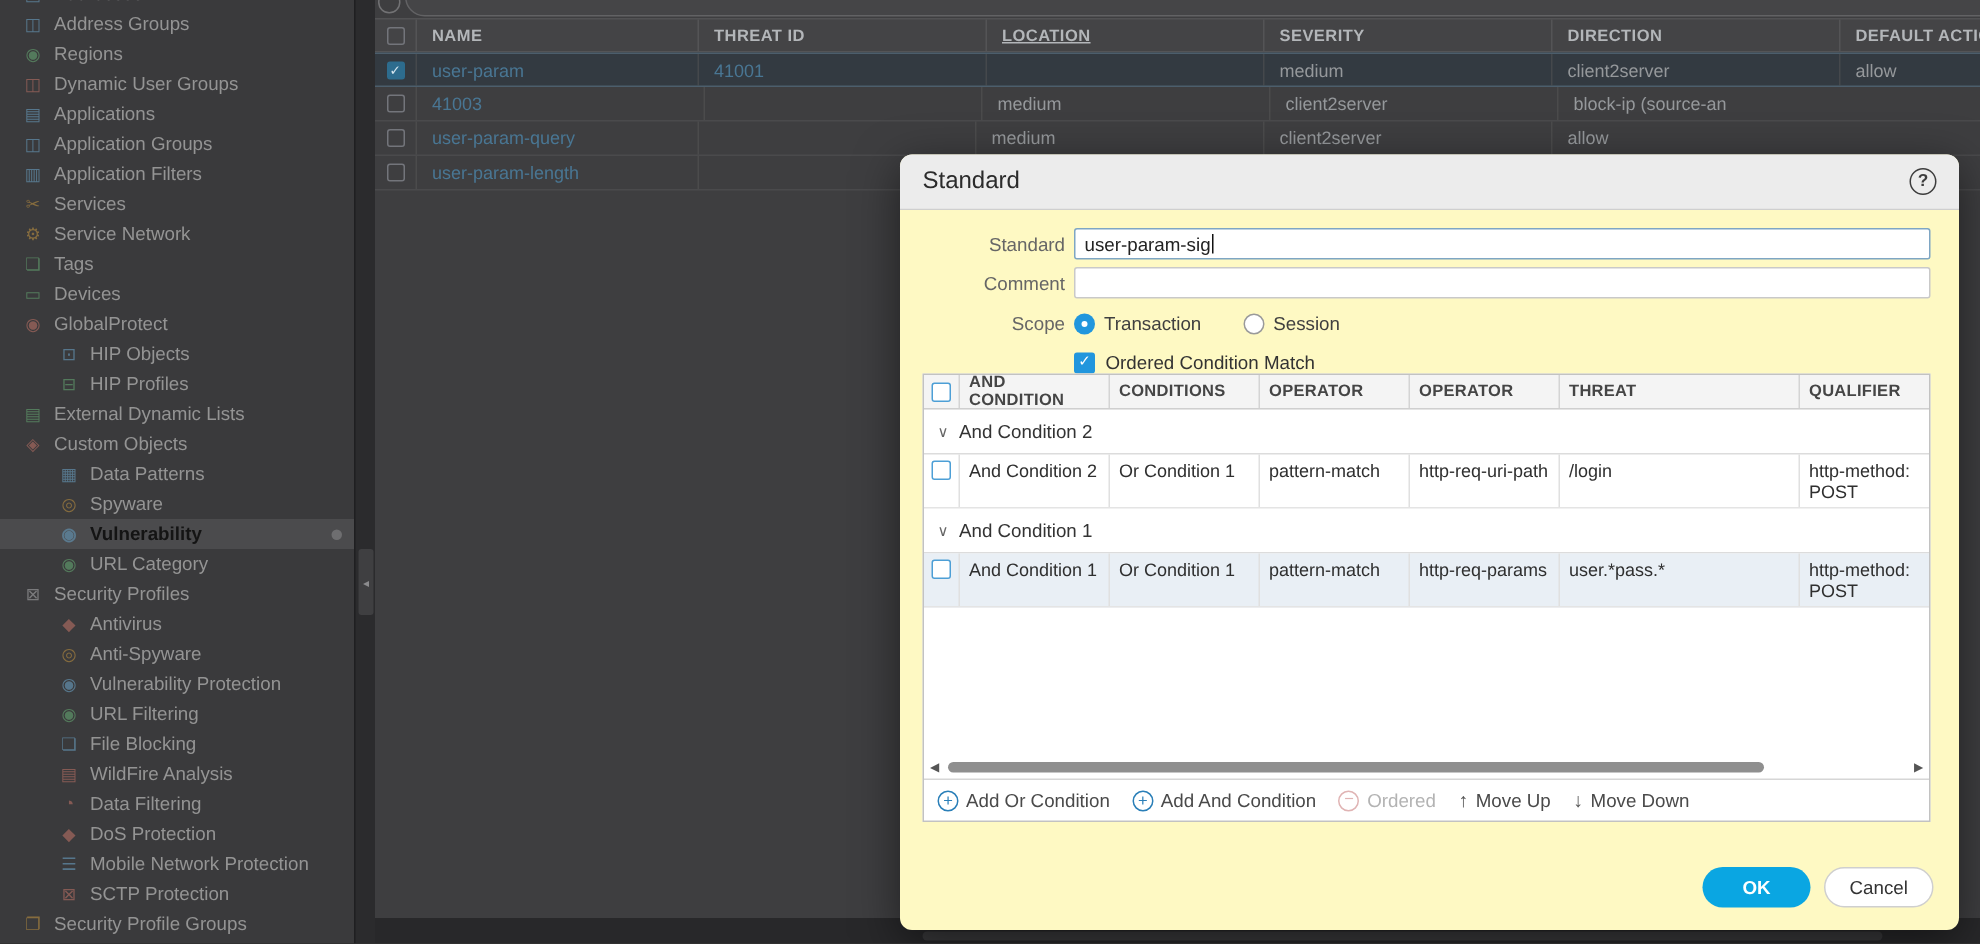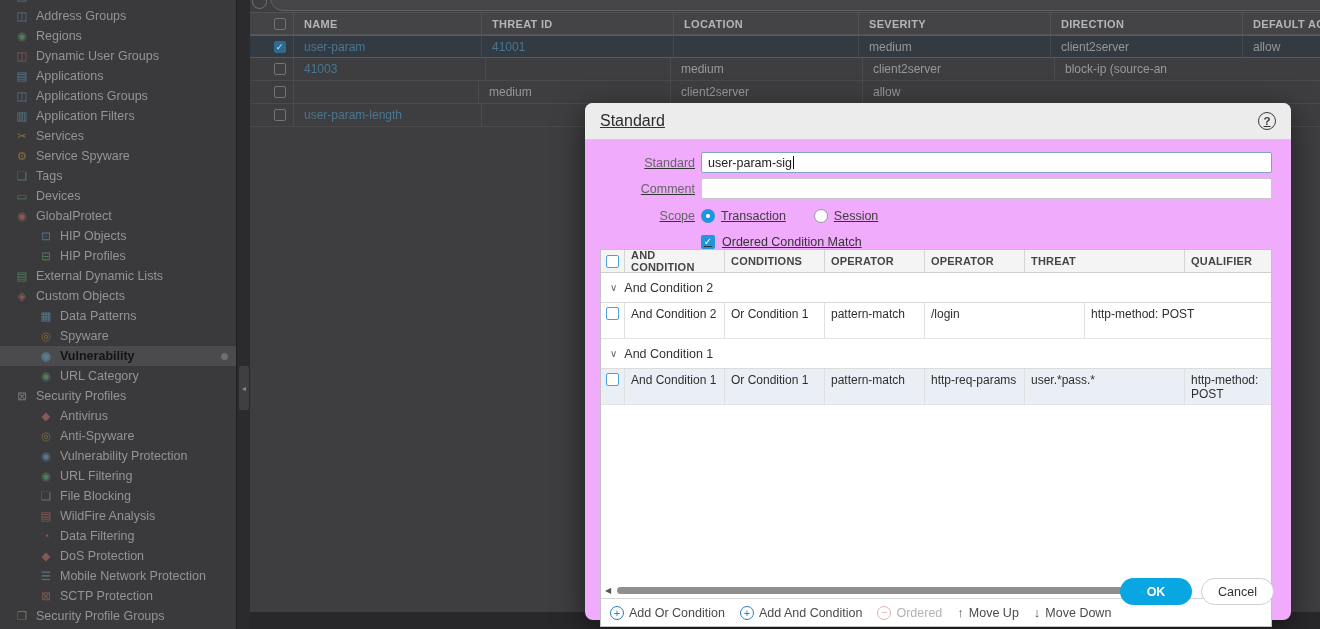--- a/index.html
+++ b/index.html
@@ -21,34 +21,34 @@
   .collapse-handle { position:absolute; left:2px; top:366px; width:10px; height:44px; background:#3f3f41; border-radius:2px; color:#8b8b8d; font-size:8px; display:flex; align-items:center; justify-content:center; cursor:pointer; }
 
   .main { position:absolute; left:250px; top:0; width:1070px; height:612px; background:#3e3e40; }
   .footer-strip { position:absolute; left:250px; top:612px; width:1070px; height:17px; background:#28282a; }
   .under-modal-bar { position:absolute; left:615px; top:621px; width:640px; height:6px; background:#3a3a3c; border-radius:3px; }
 
   .search-icon { position:absolute; left:2px; top:-6px; width:15px; height:15px; border:1.5px solid #727274; border-radius:50%; }
   .search-input { position:absolute; left:20px; top:-16px; width:1290px; height:27px; border:1px solid #626264; border-radius:13px; background:#454547; }
 
   .vtable { position:absolute; left:0; top:12px; width:1070px; font-size:12px; }
-  .vrow { display:flex; height:23px; align-items:center; border-bottom:1px solid #4a4a4c; color:#95989b;padding-left:16px; }
+  .vrow { display:flex; height:23px; align-items:center; border-bottom:1px solid #4a4a4c; color:#95989b; }
   .vrow.vhead { background:#444446; border-top:1px solid #525254; border-bottom:1px solid #545456; color:#b3b6b9; font-size:11px; font-weight:bold; letter-spacing:.3px; }
   .vrow.vsel { background:#333a41; border-top:1px solid #4c5e6c; border-bottom:1px solid #4c5e6c; }
   .vc { padding-left:10px; overflow:hidden; white-space:nowrap; border-right:1px solid rgba(90,90,92,.45); height:100%; display:flex; align-items:center; }
   .vhead .vc { border-right:1px solid #545456; }
   .vc.ck { width:28px; justify-content:center; padding-left:0; }
-  .vc.c-name { width:188px; } .vc.c-tid { width:192px; } .vc.c-loc { width:185px; }
+  .vc.c-name { width:188px; } .vc.c-tid { width:192px; } .vc.c-loc { width:185px;text-decoration:underline; }
   .vc.c-sev { width:192px; } .vc.c-dir { width:192px; } .vc.c-act { flex:1; border-right:none; }
   .vlink { color:#497693; }
   .vcb { width:12px; height:12px; border:1px solid #73757b; border-radius:2px; background:transparent; font-size:9px; line-height:11px; text-align:center; color:transparent; }
   .vcb.on { background:#2d6c8e; border-color:#2d6c8e; color:#d5e6ef; }
 
   
-  .modal { position:absolute; left:585px; top:103px; width:706px; height:517px; background:#f0abfc; border-radius:8px; box-shadow:0 8px 30px rgba(0,0,0,.5); font-size:12.5px; color:#333;text-decoration:underline; }
+  .modal { position:absolute; left:600px; top:103px; width:706px; height:517px; background:#fef9c3; border-radius:8px; box-shadow:0 8px 30px rgba(0,0,0,.5); font-size:12.5px; color:#333; }
   .m-head { height:37px; background:#ececec; border-bottom:1px solid #cfcfcf; border-radius:8px 8px 0 0; display:flex; align-items:center; padding:0 15px; }
   .m-title { font-size:16px; color:#2b2b2b; }
   .help { margin-left:auto; width:18px; height:18px; border:1.5px solid #3d3d3d; border-radius:50%; color:#3d3d3d; font-size:11.5px; font-weight:bold; display:flex; align-items:center; justify-content:center; cursor:pointer; }
 
   .form { padding-top:12px; }
   .frow { display:flex; align-items:center; margin:0 19px 5px 0; }
   .flabel { width:110px; text-align:right; padding-right:0; color:#666; font-size:12.5px; flex:none; }
   .fgap { width:6px; flex:none; }
   .fin-wrap { flex:1; position:relative; }
   .fin { width:100%; height:21px; border:1px solid #c9c9c9; border-radius:2px; font-size:12.5px; padding:0 6px; color:#222; font-family:"Liberation Sans",sans-serif; outline:none; }
@@ -57,21 +57,21 @@
 
   .scope-row { margin-top:10px; margin-bottom:0; }
   .radio { width:14px; height:14px; border-radius:50%; border:1px solid #9a9a9a; background:#fff; margin-right:6px; flex:none; position:relative; cursor:pointer; }
   .radio.on { border:none; background:#2196dd; }
   .radio.on::after { content:""; position:absolute; left:5px; top:5px; width:4px; height:4px; border-radius:50%; background:#fff; }
   .rlabel { color:#3f3f3f; margin-right:28px; }
 
   .ordered-row { margin-top:12px; display:flex; align-items:center; margin-left:116px; }
   .cbx { width:14px; height:14px; border-radius:2px; background:#2196dd; color:#fff; font-size:10px; line-height:14px; text-align:center; margin-right:7px; flex:none; cursor:pointer; }
 
-  .ctable { position:absolute; left:15px; top:146px; width:672px; height:378px; border:1px solid #c2c2c2; display:flex; flex-direction:column; font-size:12px; color:#2f2f2f; background:#fff; }
+  .ctable { position:absolute; left:15px; top:146px; width:672px; height:299px; border:1px solid #c2c2c2; display:flex; flex-direction:column; font-size:12px; color:#2f2f2f; background:#fff; }
   .crow { display:flex; flex:none; }
   .cc { border-right:1px solid #e0e0e0; padding:4px 6px; overflow:hidden; }
   .cc.k { width:24px; display:flex; justify-content:center; padding:4px 0; }
   .cc.w1 { width:100px; } .cc.w2 { width:100px; } .cc.w3 { width:100px; } .cc.w4 { width:100px; } .cc.w5 { width:160px; } .cc.w6 { flex:1; border-right:none; }
   .chead { background:#f4f4f4; border-bottom:1px solid #cfcfcf; height:23px; align-items:center; font-size:11px; font-weight:bold; color:#454545; letter-spacing:.2px; }
   .chead .cc { border-right:1px solid #d4d4d4; padding:0 6px; display:flex; align-items:center; height:100%; }
   .chead .cc.w6 { border-right:none; }
   .grow { height:30px; align-items:center; padding-left:9px; border-bottom:1px solid #dcdcdc; color:#333; font-size:12.5px; }
   .chev { color:#666; font-size:10px; margin-right:7px; }
   .drow { height:36px; border-bottom:1px solid #e4e4e4; }
@@ -116,33 +116,33 @@
       <div class="si l1">
           <span class="ic r">◫</span>
           <span>Dynamic User Groups</span>
         </div>
       <div class="si l1">
           <span class="ic b">▤</span>
           <span>Applications</span>
         </div>
       <div class="si l1">
           <span class="ic b">◫</span>
-          <span>Applications Groups</span>
+          <span>Application Groups</span>
         </div>
       <div class="si l1">
           <span class="ic b">▥</span>
           <span>Application Filters</span>
         </div>
       <div class="si l1">
           <span class="ic o">✂</span>
           <span>Services</span>
         </div>
       <div class="si l1">
           <span class="ic o">⚙</span>
-          <span>Service Spyware</span>
+          <span>Service Network</span>
         </div>
       <div class="si l1">
           <span class="ic g">❏</span>
           <span>Tags</span>
         </div>
       <div class="si l1">
           <span class="ic g">▭</span>
           <span>Devices</span>
         </div>
       <div class="si l1">
@@ -278,20 +278,23 @@
             <span class="vlink">41003</span>
           </div>
         <div class="vc c-loc"></div>
         <div class="vc c-sev">medium</div>
         <div class="vc c-dir">client2server</div>
         <div class="vc c-act">block-ip (source-an</div>
       </div>
       <div class="vrow">
         <div class="vc ck">
             <span class="vcb"></span>
+          </div>
+        <div class="vc c-name">
+            <span class="vlink">user-param-query</span>
           </div>
         <div class="vc c-loc"></div>
         <div class="vc c-sev">medium</div>
         <div class="vc c-dir">client2server</div>
         <div class="vc c-act">allow</div>
       </div>
       <div class="vrow">
         <div class="vc ck">
             <span class="vcb"></span>
           </div>
@@ -362,20 +365,21 @@
         <span class="chev">∨</span>
         <span>And Condition 2</span>
       </div>
       <div class="crow drow">
         <div class="cc k">
             <span class="mcb"></span>
           </div>
         <div class="cc w1">And Condition 2</div>
         <div class="cc w2">Or Condition 1</div>
         <div class="cc w3">pattern-match</div>
+        <div class="cc w4">http-req-uri-path</div>
         <div class="cc w5">/login</div>
         <div class="cc w6 qual">http-method: POST</div>
       </div>
 
       <div class="crow grow">
         <span class="chev">∨</span>
         <span>And Condition 1</span>
       </div>
       <div class="crow drow alt">
         <div class="cc k">

